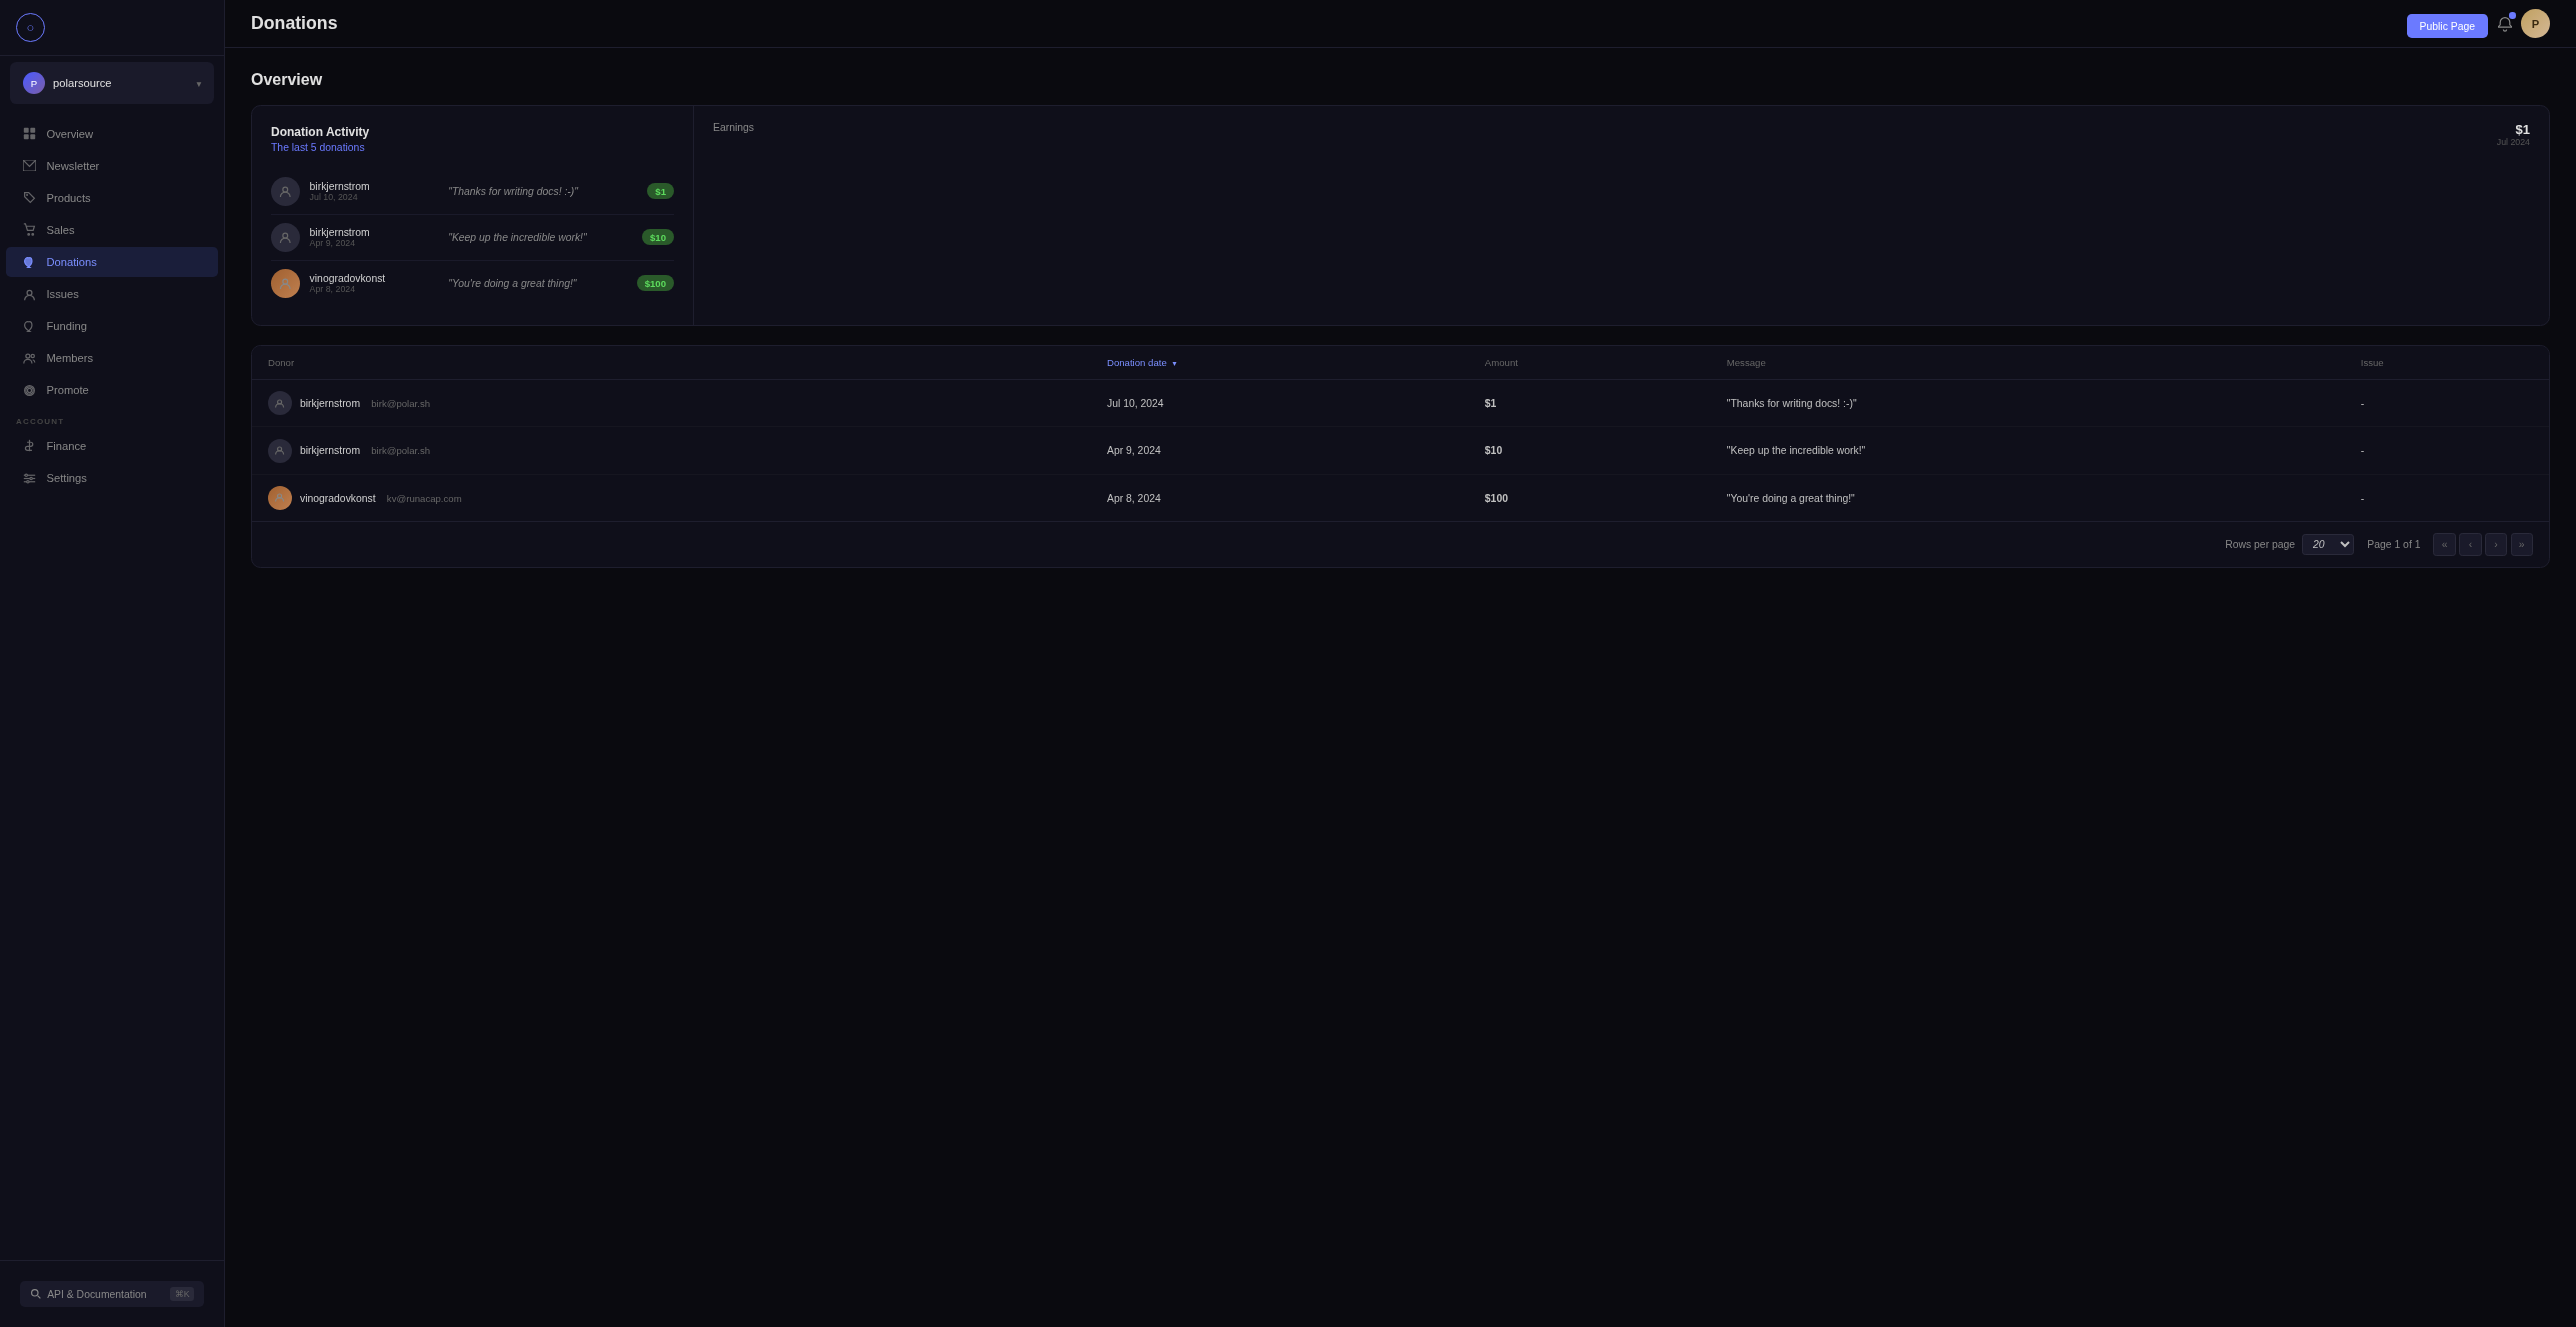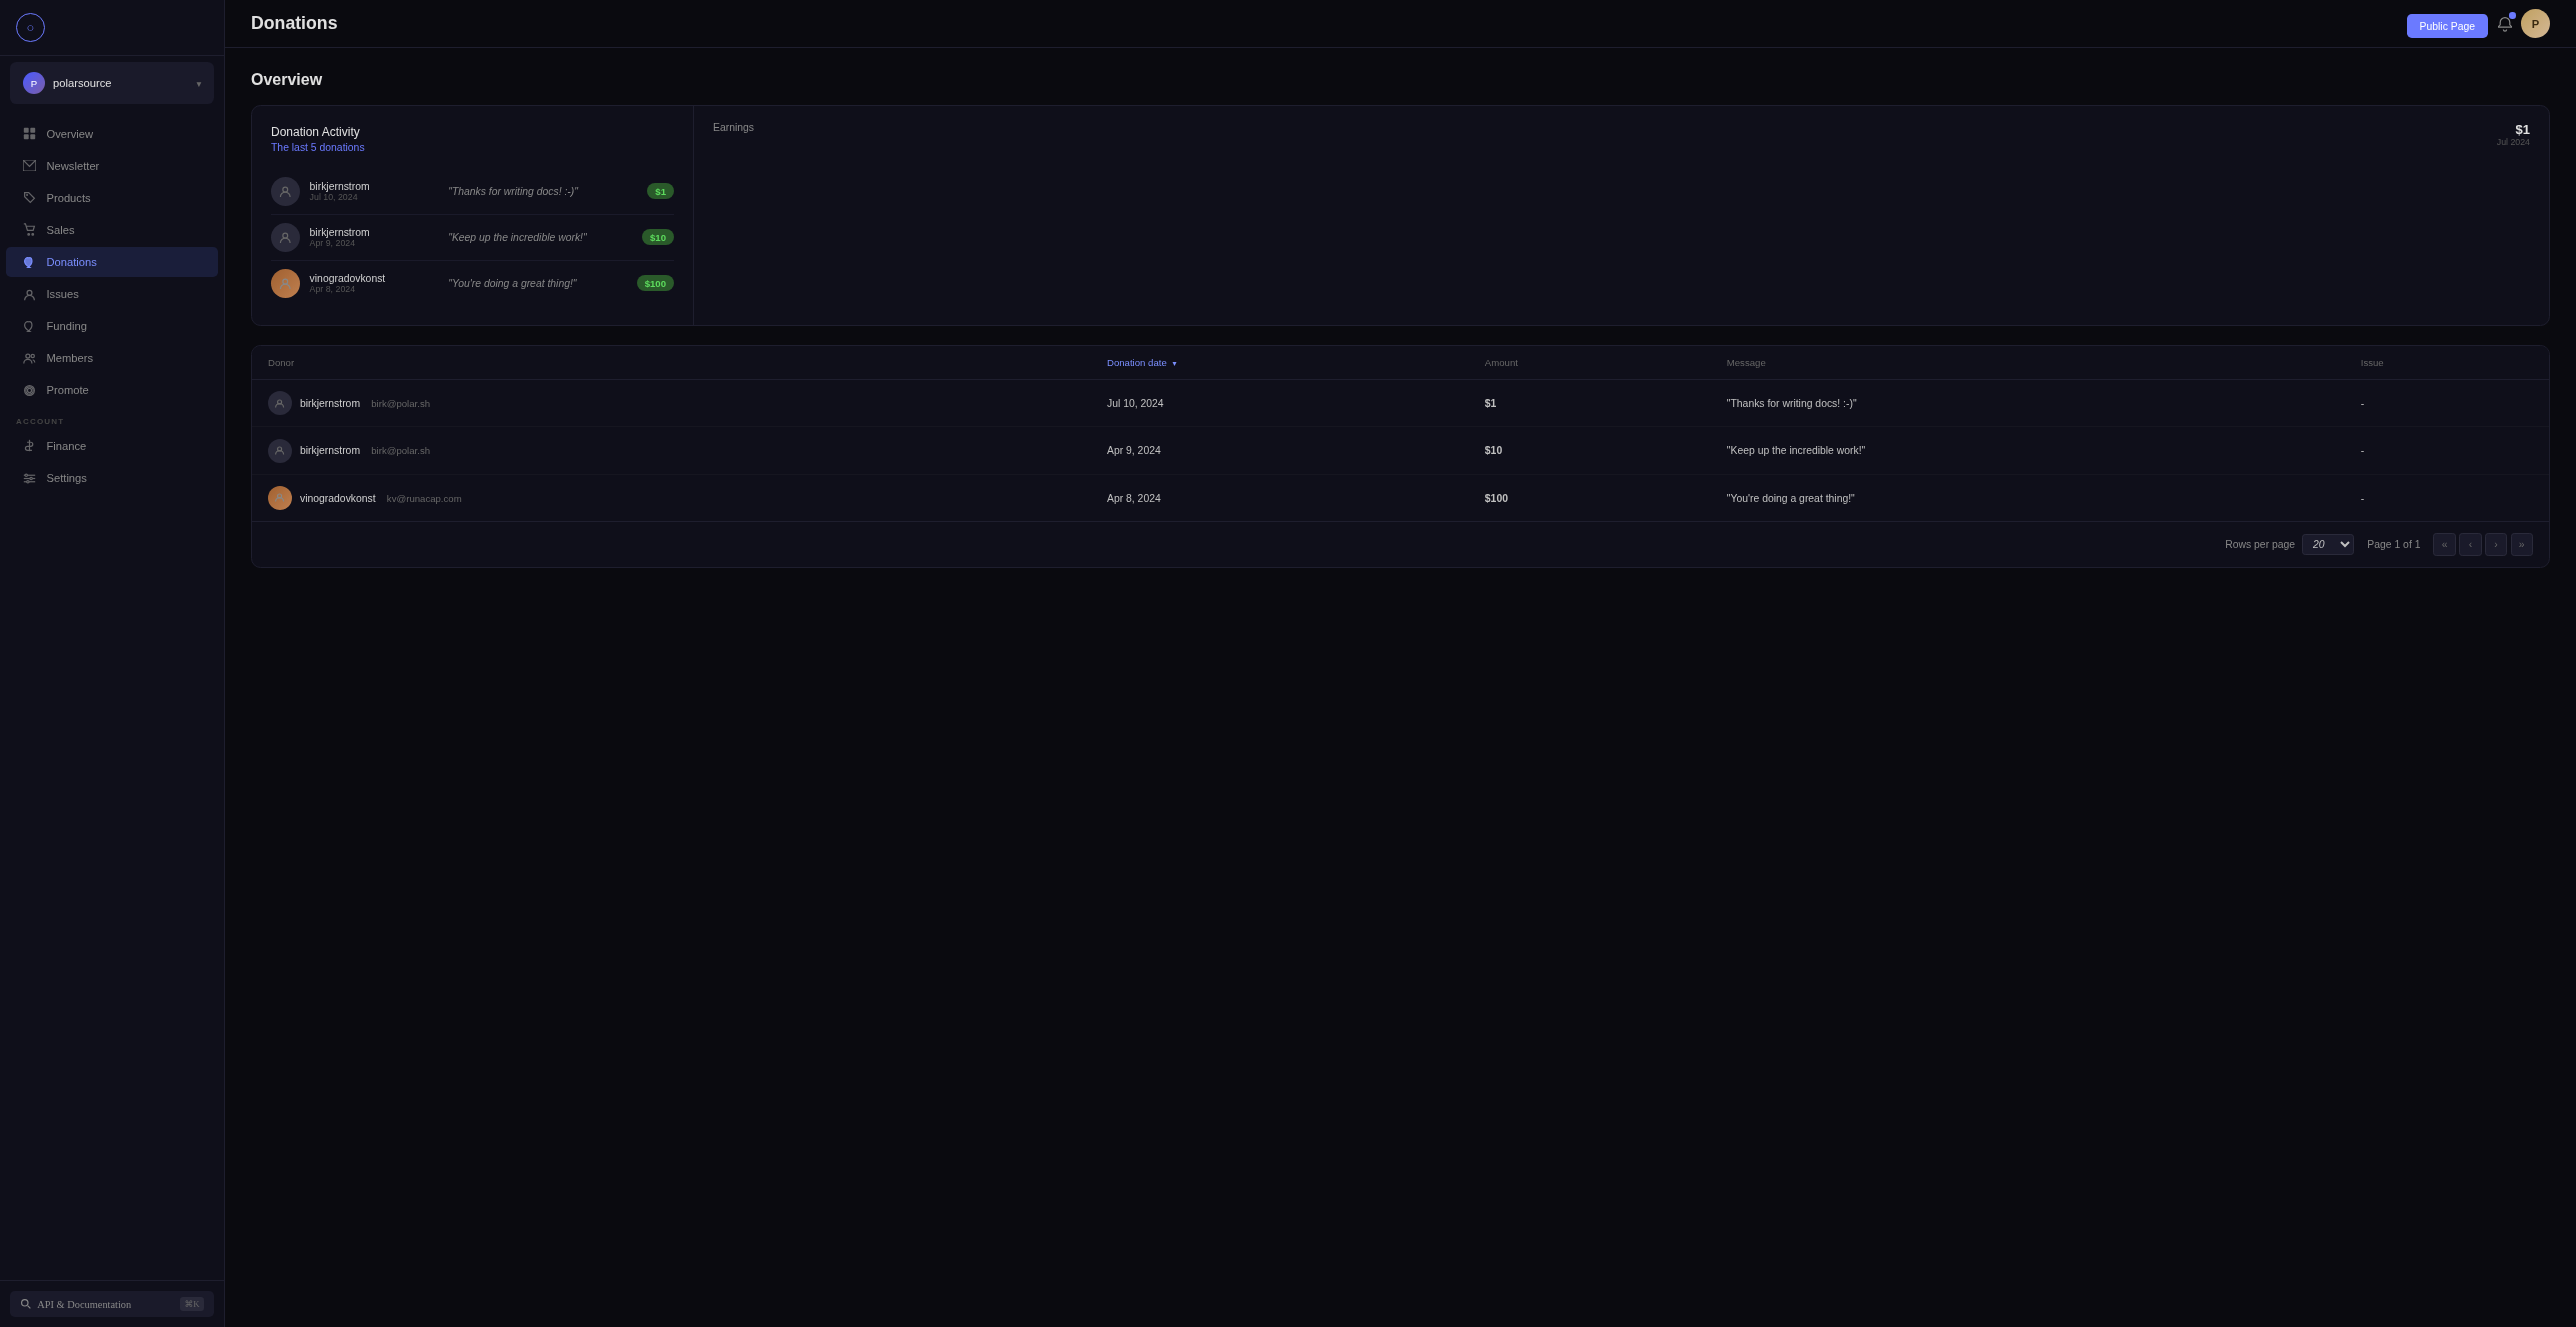--- a/index.html
+++ b/index.html
@@ -108,23 +108,22 @@
     .account-label {
       padding: 9.6px 16px 3.2px;
       font-size: 8px;
       text-transform: uppercase;
       letter-spacing: 1.2px;
       color: #444;
       font-weight: 600;
     }
 
     .sidebar-bottom {
-      padding: 10px;
+      padding: 20px;
       border-top: 0.8px solid #1e1e2e;
-      font-family: Liberation Serif, serif;
     }
     .api-docs-btn {
       display: flex;
       align-items: center;
       gap: 6.4px;
       padding: 6.4px 9.6px;
       background: #1a1a2a;
       border-radius: 4.8px;
       cursor: pointer;
       color: #888;
@@ -233,21 +232,21 @@
       display: flex;
       overflow: hidden;
     }
     .donation-activity {
       flex: 0 0 442px;
       padding: 19px;
       border-right: 0.8px solid #1e1e2e;
     }
     .card-title {
       font-size: 12px;
-      font-weight: 400;
+      font-weight: 700;
       color: #e0e0e0;
       margin-bottom: 3.2px;
     }
     .card-subtitle {
       font-size: 10.4px;
       color: #6b7aff;
       margin-bottom: 16px;
     }
     .donation-row {
       display: flex;

